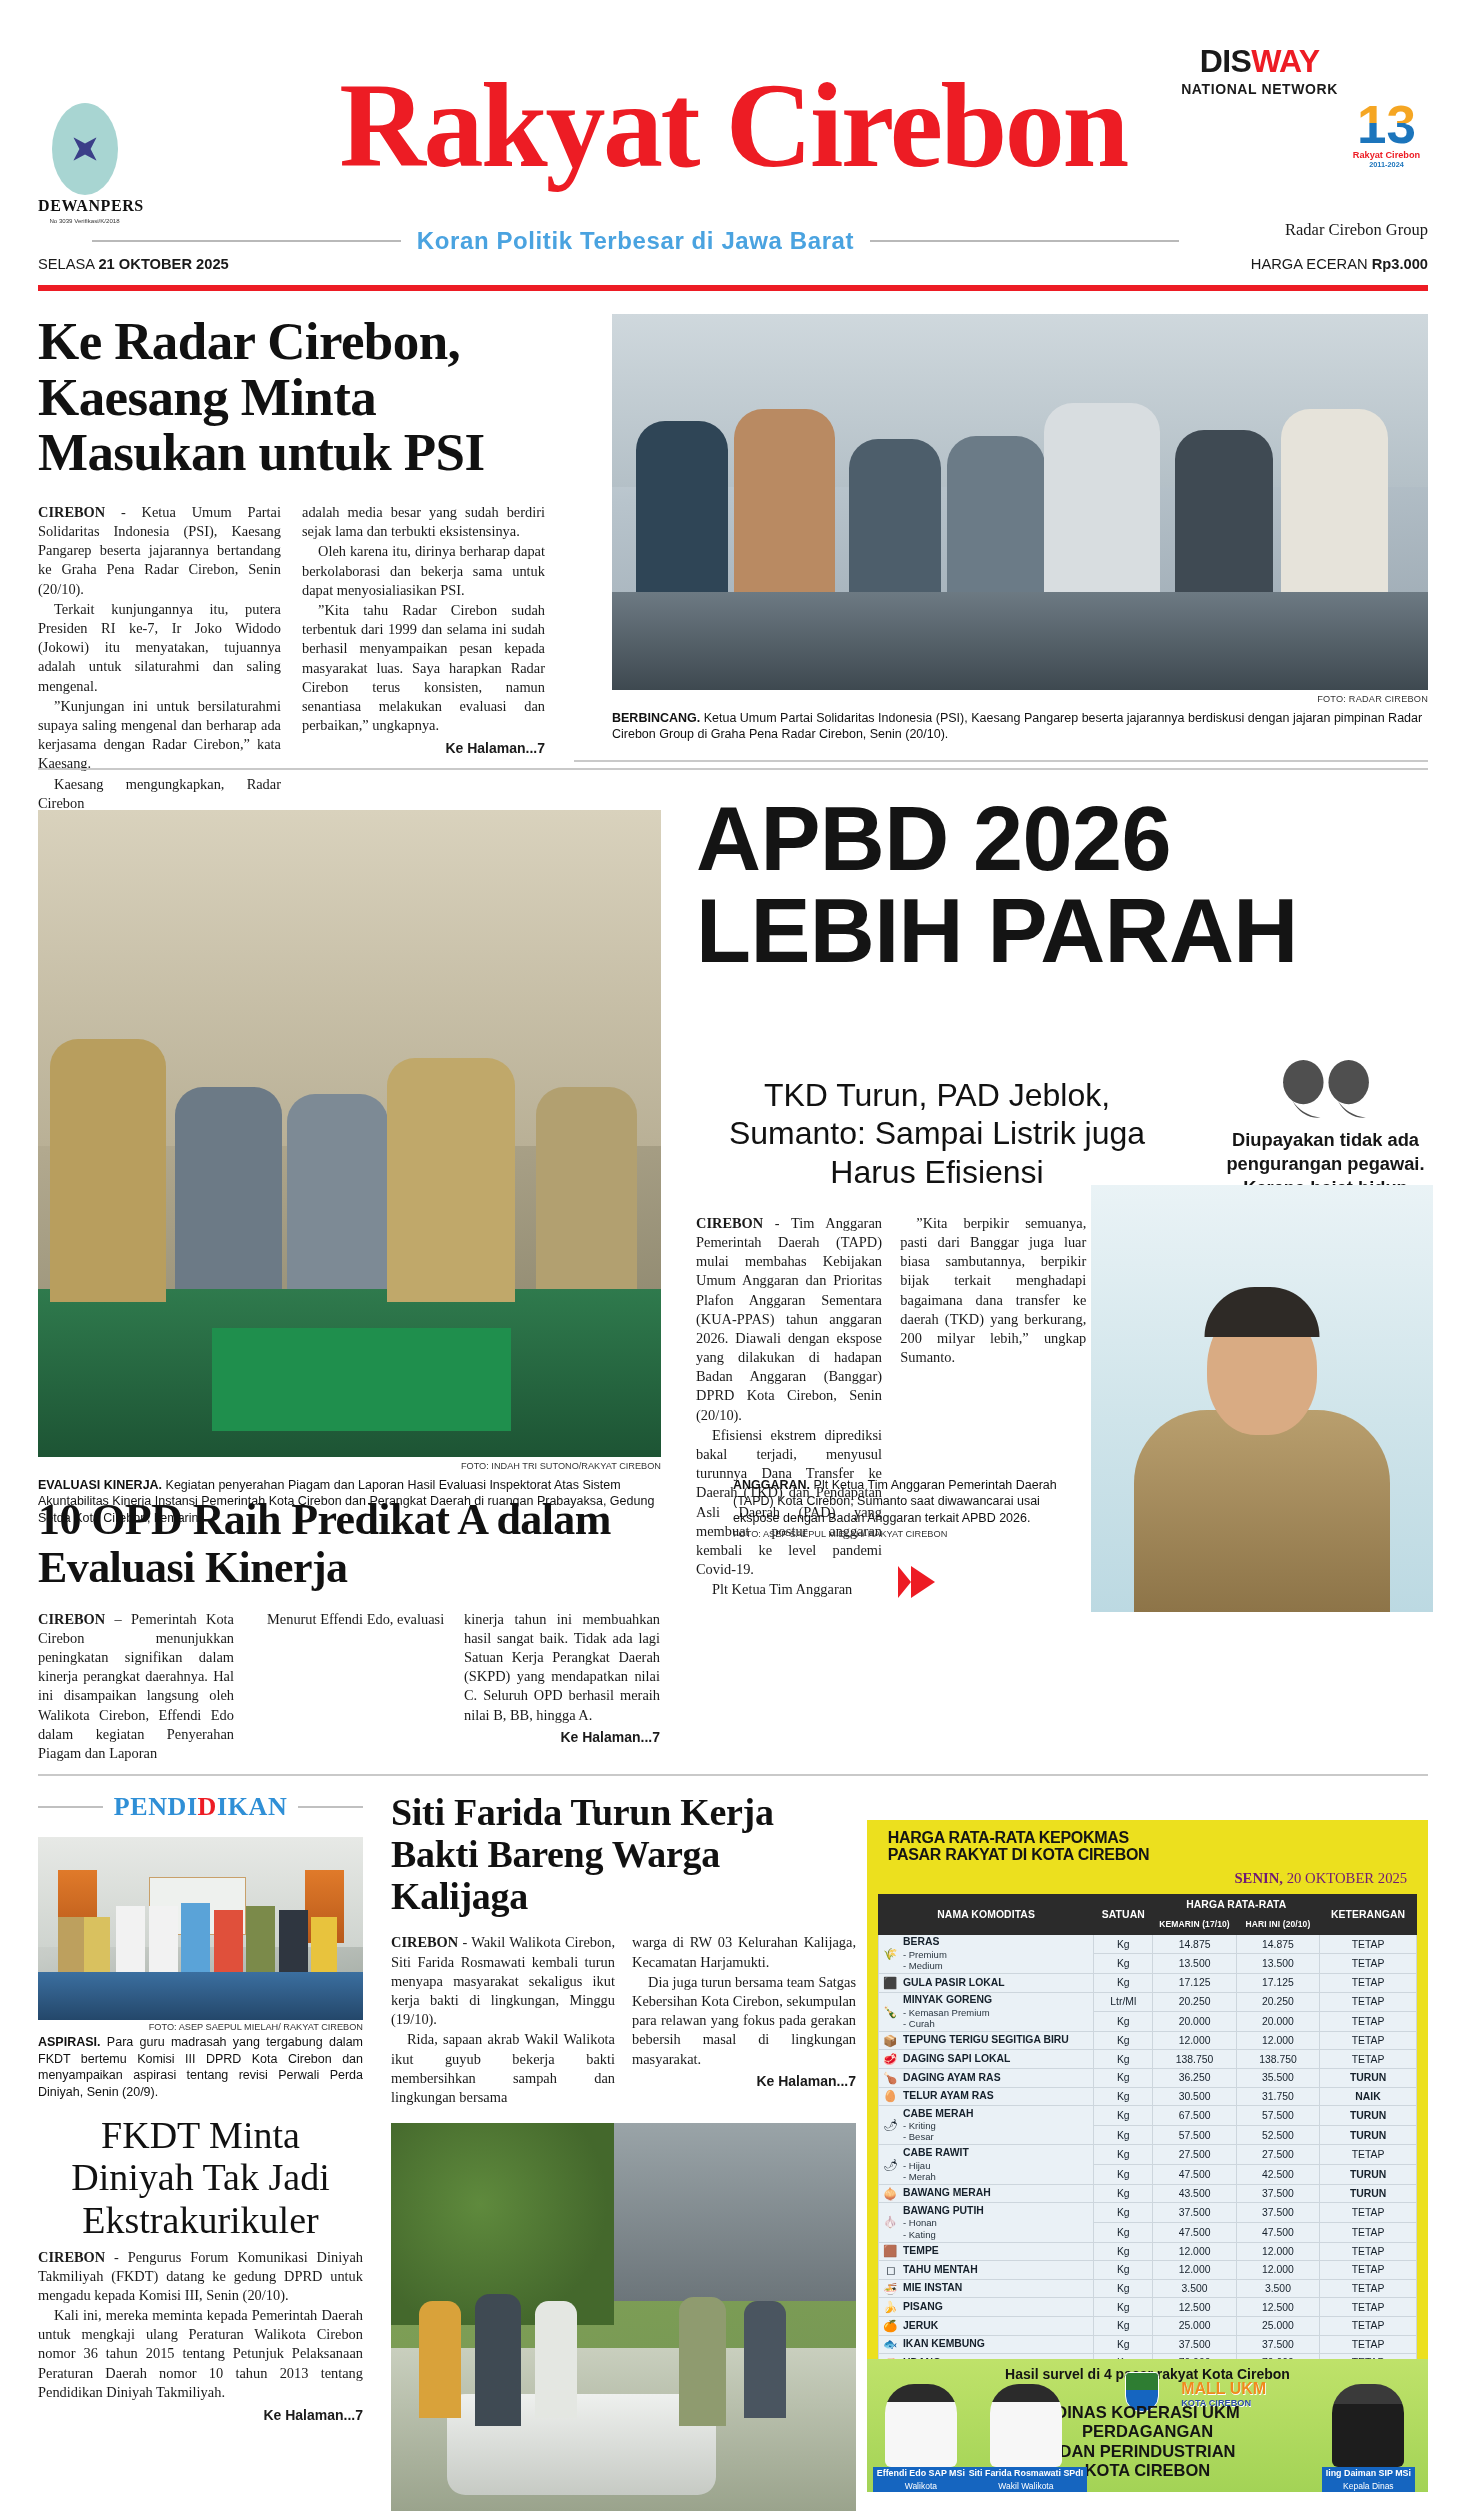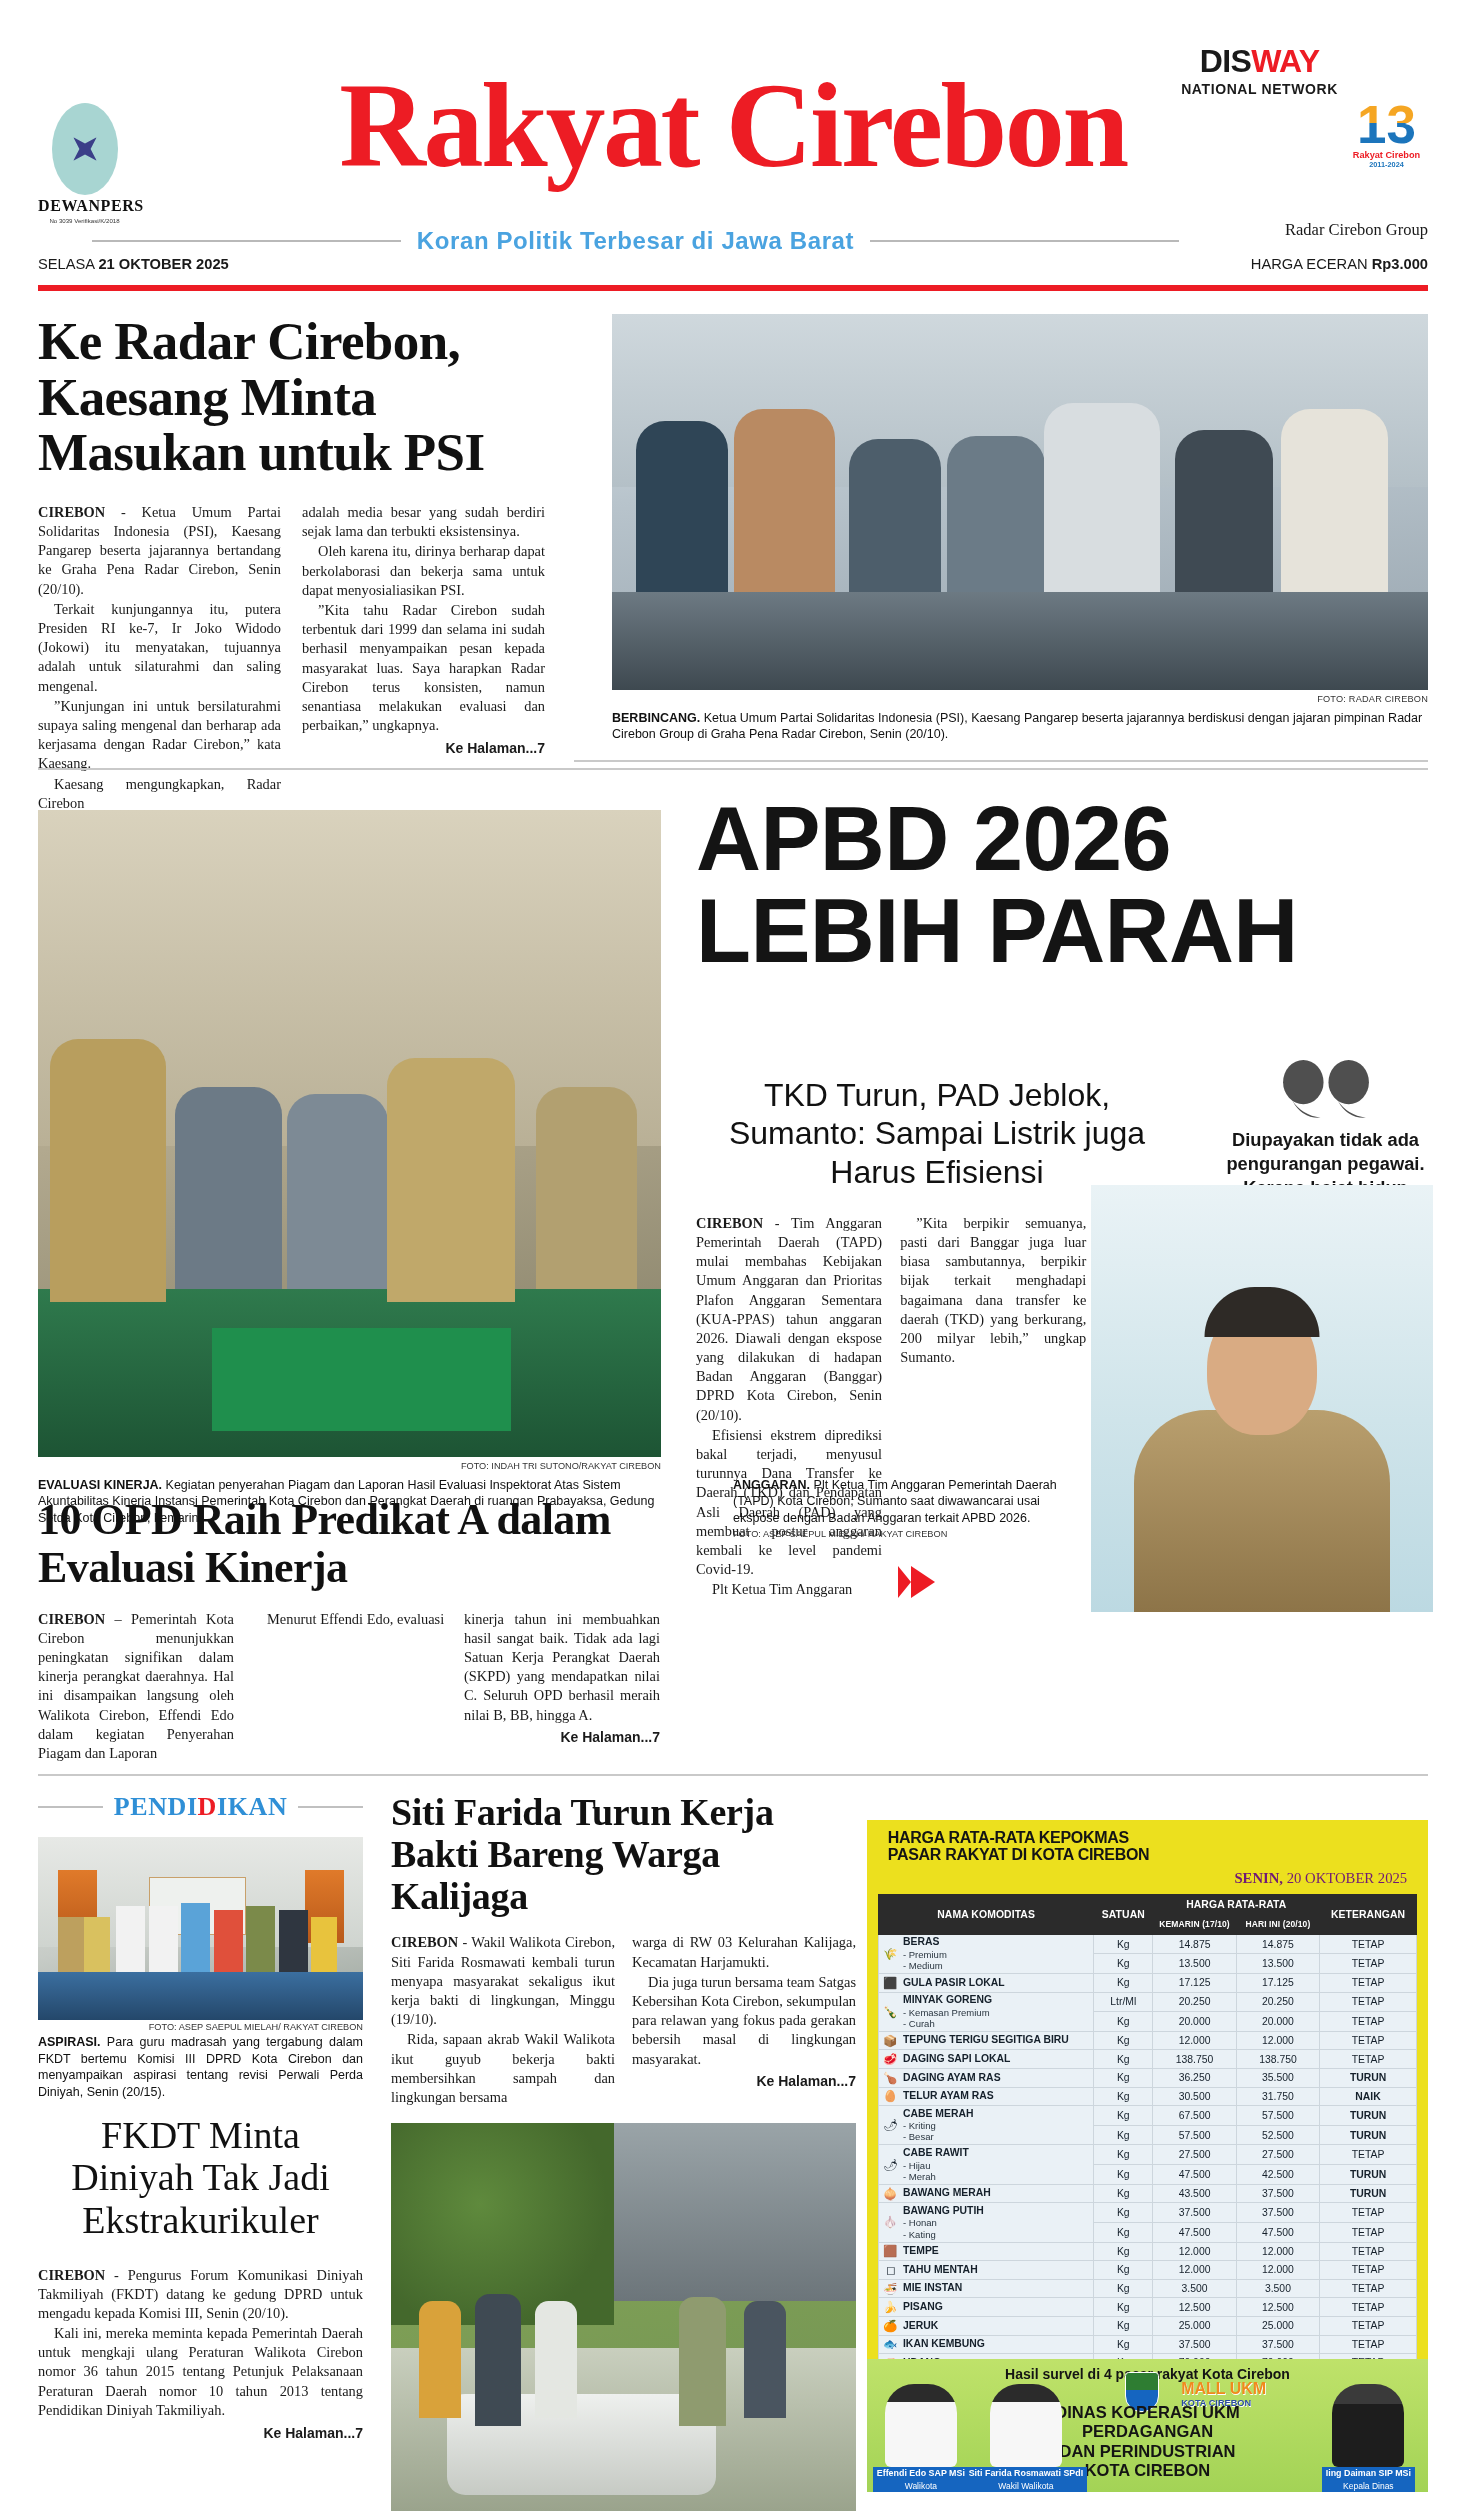--- a/index.html
+++ b/index.html
@@ -233,21 +233,21 @@
   .d-screen { position: absolute; left: 34%; top: 22%; width: 30%; height: 32%; background: #eef1ee; border: 1.8px solid #c8a06a; }
   .d-table { position: absolute; left: 0; bottom: 0; width: 100%; height: 26%; background: linear-gradient(180deg,#3b6fa0,#24476a); }
   .d-credit { margin-top: 2.4px; text-align: right; font-family:"Liberation Sans",sans-serif; font-size: 9.2px; color: #333; }
   .d-caption { margin-top: 2.4px; font-family:"Liberation Sans",sans-serif; font-size: 12.5px; line-height: 1.32; color: #111; text-align: justify; }
   .d-caption b { font-weight: 700; }
   .d-head {
     margin-top: 13.4px;
     font-family: "Liberation Serif", serif; font-weight: 400;
     font-size: 38px; line-height: 1.12; color: #111; text-align: center;
   }
-  .d-body { margin-top: 24px; }
+  .d-body { margin-top: 6px; }
 
   
   .sec-e { position: absolute; left: 391px; top: 1792px; width: 465px; }
   .e-head {
     font-family: "Liberation Serif", serif; font-weight: 700;
     font-size: 38px; line-height: 1.1; color: #111; letter-spacing: -0.3px;
   }
   .e-cols { display: flex; gap: 17px; margin-top: 16px; }
   .e-col { width: 224px; }
   .e-photo {
@@ -521,21 +521,21 @@
       <div style="position:absolute;left:44%;bottom:26%;width:9%;height:38%;background:#5aa3d8;"></div>
       <div style="position:absolute;left:54%;bottom:26%;width:9%;height:34%;background:#e0503b;"></div>
       <div style="position:absolute;left:64%;bottom:26%;width:9%;height:36%;background:#7b8a4a;"></div>
       <div style="position:absolute;left:74%;bottom:26%;width:9%;height:34%;background:#2f3640;"></div>
       <div style="position:absolute;left:6%;bottom:26%;width:8%;height:30%;background:#bda05e;"></div>
       <div style="position:absolute;left:14%;bottom:26%;width:8%;height:30%;background:#d9c15f;"></div>
       <div style="position:absolute;left:84%;bottom:26%;width:8%;height:30%;background:#e8c33d;"></div>
     </div>
     <div class="d-credit">FOTO: ASEP SAEPUL MIELAH/ RAKYAT CIREBON</div>
     <div class="d-caption">
-      <b>ASPIRASI.</b><span> Para guru madrasah yang tergabung dalam FKDT bertemu Komisi III DPRD Kota Cirebon dan menyampaikan aspirasi tentang revisi Perwali Perda Diniyah, Senin (20/15).</span>
+      <b>ASPIRASI.</b><span> Para guru madrasah yang tergabung dalam FKDT bertemu Komisi III DPRD Kota Cirebon dan menyampaikan aspirasi tentang revisi Perwali Perda Diniyah, Senin (20/9).</span>
     </div>
     <div class="d-head">FKDT Minta Diniyah Tak Jadi Ekstrakurikuler</div>
     <div class="d-body bodytext">
       <p class="lead"><span class="city">CIREBON</span><span> - Pengurus Forum Komunikasi Diniyah Takmiliyah (FKDT) datang ke gedung DPRD untuk mengadu kepada Komisi III, Senin (20/10).</span></p>
       <p>Kali ini, mereka meminta kepada Pemerintah Daerah untuk mengkaji ulang Peraturan Walikota Cirebon nomor 36 tahun 2015 tentang Petunjuk Pelaksanaan Peraturan Daerah nomor 10 tahun 2013 tentang Pendidikan Diniyah Takmiliyah.</p>
       <div class="jump">Ke Halaman...7</div>
     </div>
   </div>
 
   <div class="sec-e">

